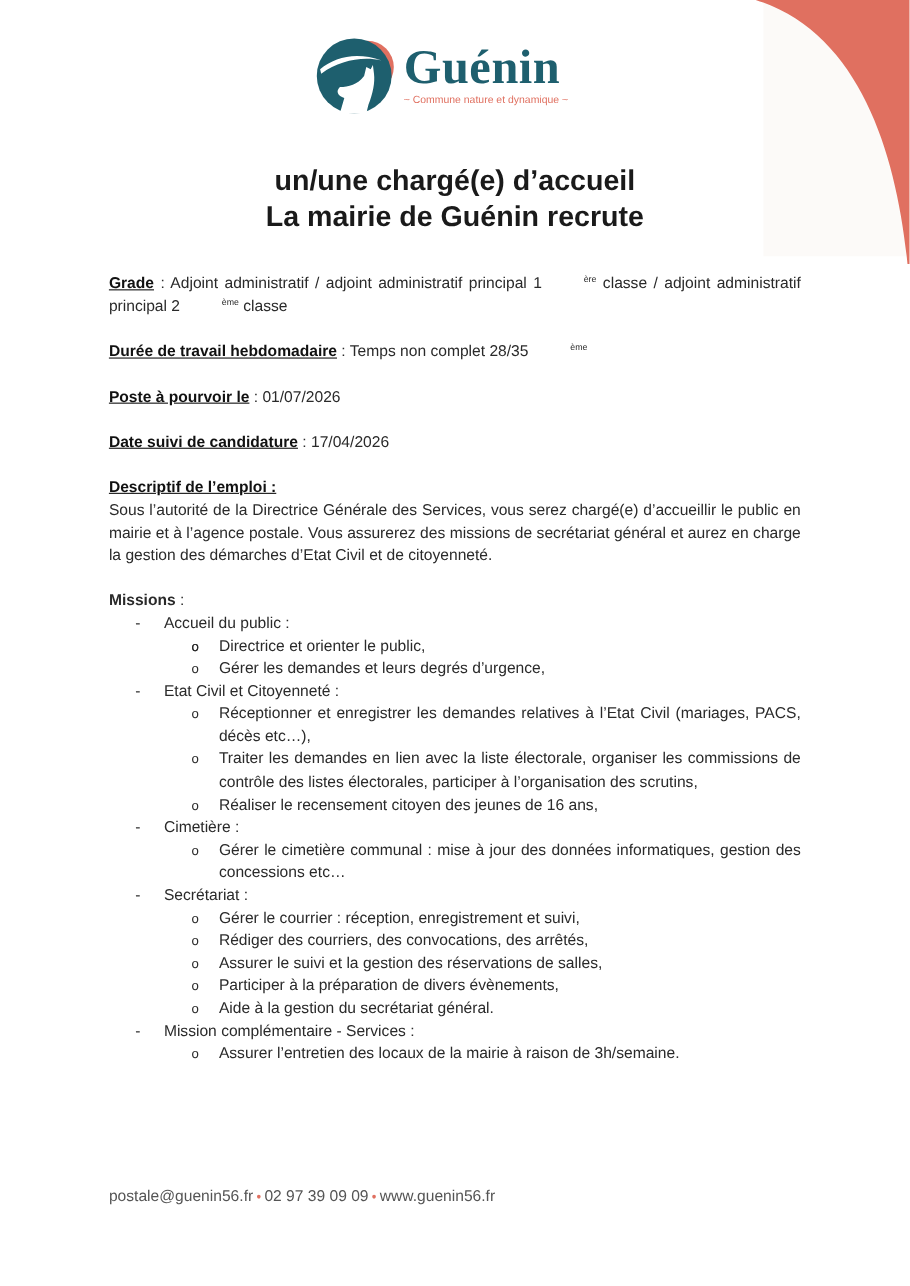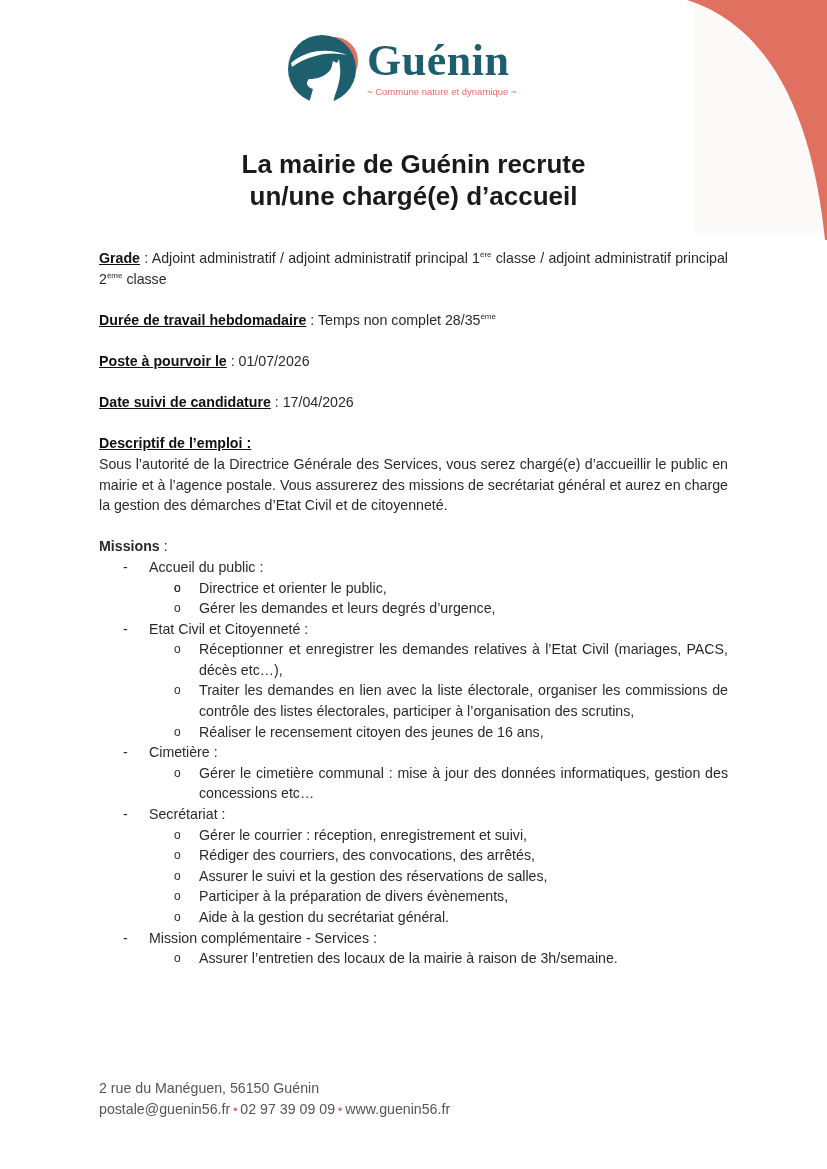--- a/index.html
+++ b/index.html
@@ -8,21 +8,21 @@
   .corner-panel { position: absolute; left: 694px; top: 0; width: 133px; height: 233px; background: #fcfaf8; }
   .corner-curve { position: absolute; right: 0; top: 0; width: 140px; height: 240px; }
   .logo { position: absolute; left: 287px; top: 33px; width: 260px; height: 72px; }
   .logo-emblem { position: absolute; left: 0; top: 0; width: 75px; height: 72px; }
   .logo-word { position: absolute; left: 80px; top: 2px; font-size: 44px; font-weight: bold; color: #1e5f6e; letter-spacing: 0.5px; font-family: Liberation Serif, serif; line-height: 52px; }
   .logo-tag { position: absolute; left: 80px; top: 53px; font-size: 9.5px; color: #e07060; white-space: nowrap; }
   .title { position: absolute; left: 0; top: 148px; width: 827px; text-align: center; font-size: 26px; font-weight: bold; line-height: 32px; color: #1a1a1a; }
   .content { position: absolute; left: 99px; top: 248px; width: 629px; font-size: 14.2px; line-height: 20.6px; color: #2a2a2a; }
   .para { margin: 0 0 20.6px 0; text-align: justify; }
   .para b { color: #111; text-decoration: underline; }
-  sup { font-size: 8px; line-height: 0; }
+  sup { font-size: 8px; line-height: 0; margin-left: 38px; }
   .missions-list { list-style: none; margin: 0; padding: 0; }
   .mission { position: relative; padding-left: 50px; }
   .mission .dash { position: absolute; left: 24px; top: 0; }
   .sub-list { list-style: none; margin: 0; padding: 0; }
   .sub-item { position: relative; padding-left: 50px; text-align: justify; }
   .sub-item .bullet { position: absolute; left: 25px; top: 0; font-size: 12px; }
   .footer { position: absolute; left: 99px; top: 1078px; font-size: 14.2px; line-height: 21px; color: #555; }
   .dot { color: #e07060; font-size: 12px; margin: 0 3px; }
 </style>
 </head>
@@ -38,22 +38,22 @@
     <circle cx="47" cy="28" r="24" fill="#e07060"></circle>
     <circle cx="35" cy="36" r="34" fill="#1e5f6e"></circle>
     <path d="M4,30 C18,18 38,14 60,22 C42,18 22,22 5,34 Z" fill="#ffffff"></path>
     <path d="M22,70 L26,56 C20,54 18,50 22,46 C30,46 38,44 44,36 L46,28 L50,30 L52,26 L53,34 C54,42 52,52 48,62 L46,70 Z" fill="#ffffff"></path>
   </svg>
   <div class="logo-word">Guénin</div>
   <div class="logo-tag">~ Commune nature et dynamique ~</div>
 </div>
 
 <div class="title">
+  <div>un/une chargé(e) d’accueil</div>
   <div>La mairie de Guénin recrute</div>
-  <div>un/une chargé(e) d’accueil</div>
 </div>
 
 <div class="content">
   <p class="para"><b>Grade</b> : <span>Adjoint administratif / adjoint administratif principal 1</span><sup>ère</sup><span> classe / adjoint administratif principal 2</span><sup>ème</sup><span> classe</span></p>
 
   <p class="para"><b>Durée de travail hebdomadaire</b> : <span>Temps non complet 28/35</span><sup>ème</sup></p>
 
   <p class="para"><b>Poste à pourvoir le</b> : <span>01/07/2026</span></p>
 
   <p class="para"><b>Date suivi de candidature</b> : <span>17/04/2026</span></p>
@@ -107,17 +107,16 @@
           <div>Mission complémentaire - Services :</div>
           <ul class="sub-list">
             <li class="sub-item"><span class="bullet">o</span><span>Assurer l’entretien des locaux de la mairie à raison de 3h/semaine.</span></li>
           </ul>
         </li>
       </ul>
   </div>
 </div>
 
 <div class="footer">
-  <div>2 rue du Manéguen, 56150 Guénin</div>
   <div>
     <span>postale@guenin56.fr</span><span class="dot">•</span><span>02 97 39 09 09</span><span class="dot">•</span><span>www.guenin56.fr</span>
   </div>
 </div>
 
 </body></html>

